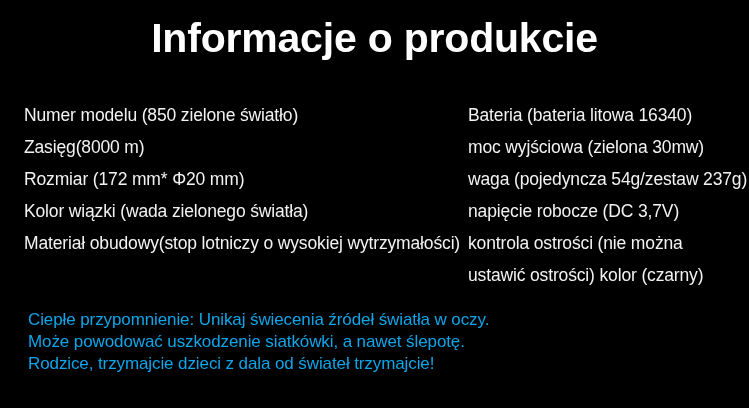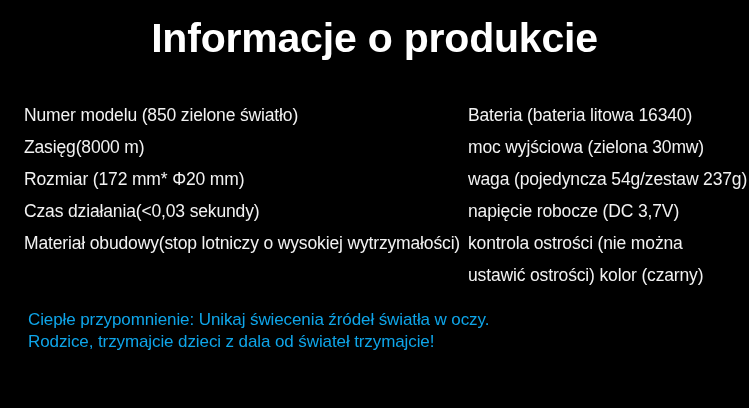--- a/index.html
+++ b/index.html
@@ -85,33 +85,34 @@
 <div id="product-card">
 
   <div class="title">Informacje o produkcie</div>
 
   <div class="spec-block">
 
     <div class="spec-col spec-col-left">
       <div class="spec-row">Numer modelu (850 zielone światło)</div>
       <div class="spec-row">Zasięg(8000 m)</div>
       <div class="spec-row">Rozmiar (172 mm* Φ20 mm)</div>
-      <div class="spec-row">Czas działania(&lt;0,03 sekundy)</div>
+      <div class="spec-row">Kolor wiązki (wada zielonego światła)</div>
       <div class="spec-row">Materiał obudowy(stop lotniczy o wysokiej wytrzymałości)</div>
     </div>
 
     <div class="spec-col spec-col-right">
       <div class="spec-row">Bateria (bateria litowa 16340)</div>
       <div class="spec-row">moc wyjściowa (zielona 30mw)</div>
       <div class="spec-row">waga (pojedyncza 54g/zestaw 237g)</div>
       <div class="spec-row">napięcie robocze (DC 3,7V)</div>
       <div class="spec-row">kontrola ostrości (nie można</div>
       <div class="spec-row">ustawić ostrości) kolor (czarny)</div>
     </div>
 
   </div>
 
   <div class="warning-block">
     <div class="warning-line">Ciepłe przypomnienie: Unikaj świecenia źródeł światła w oczy.</div>
+    <div class="warning-line">Może powodować uszkodzenie siatkówki, a nawet ślepotę.</div>
     <div class="warning-line">Rodzice, trzymajcie dzieci z dala od świateł trzymajcie!</div>
   </div>
 
 </div>
 
 </body></html>

